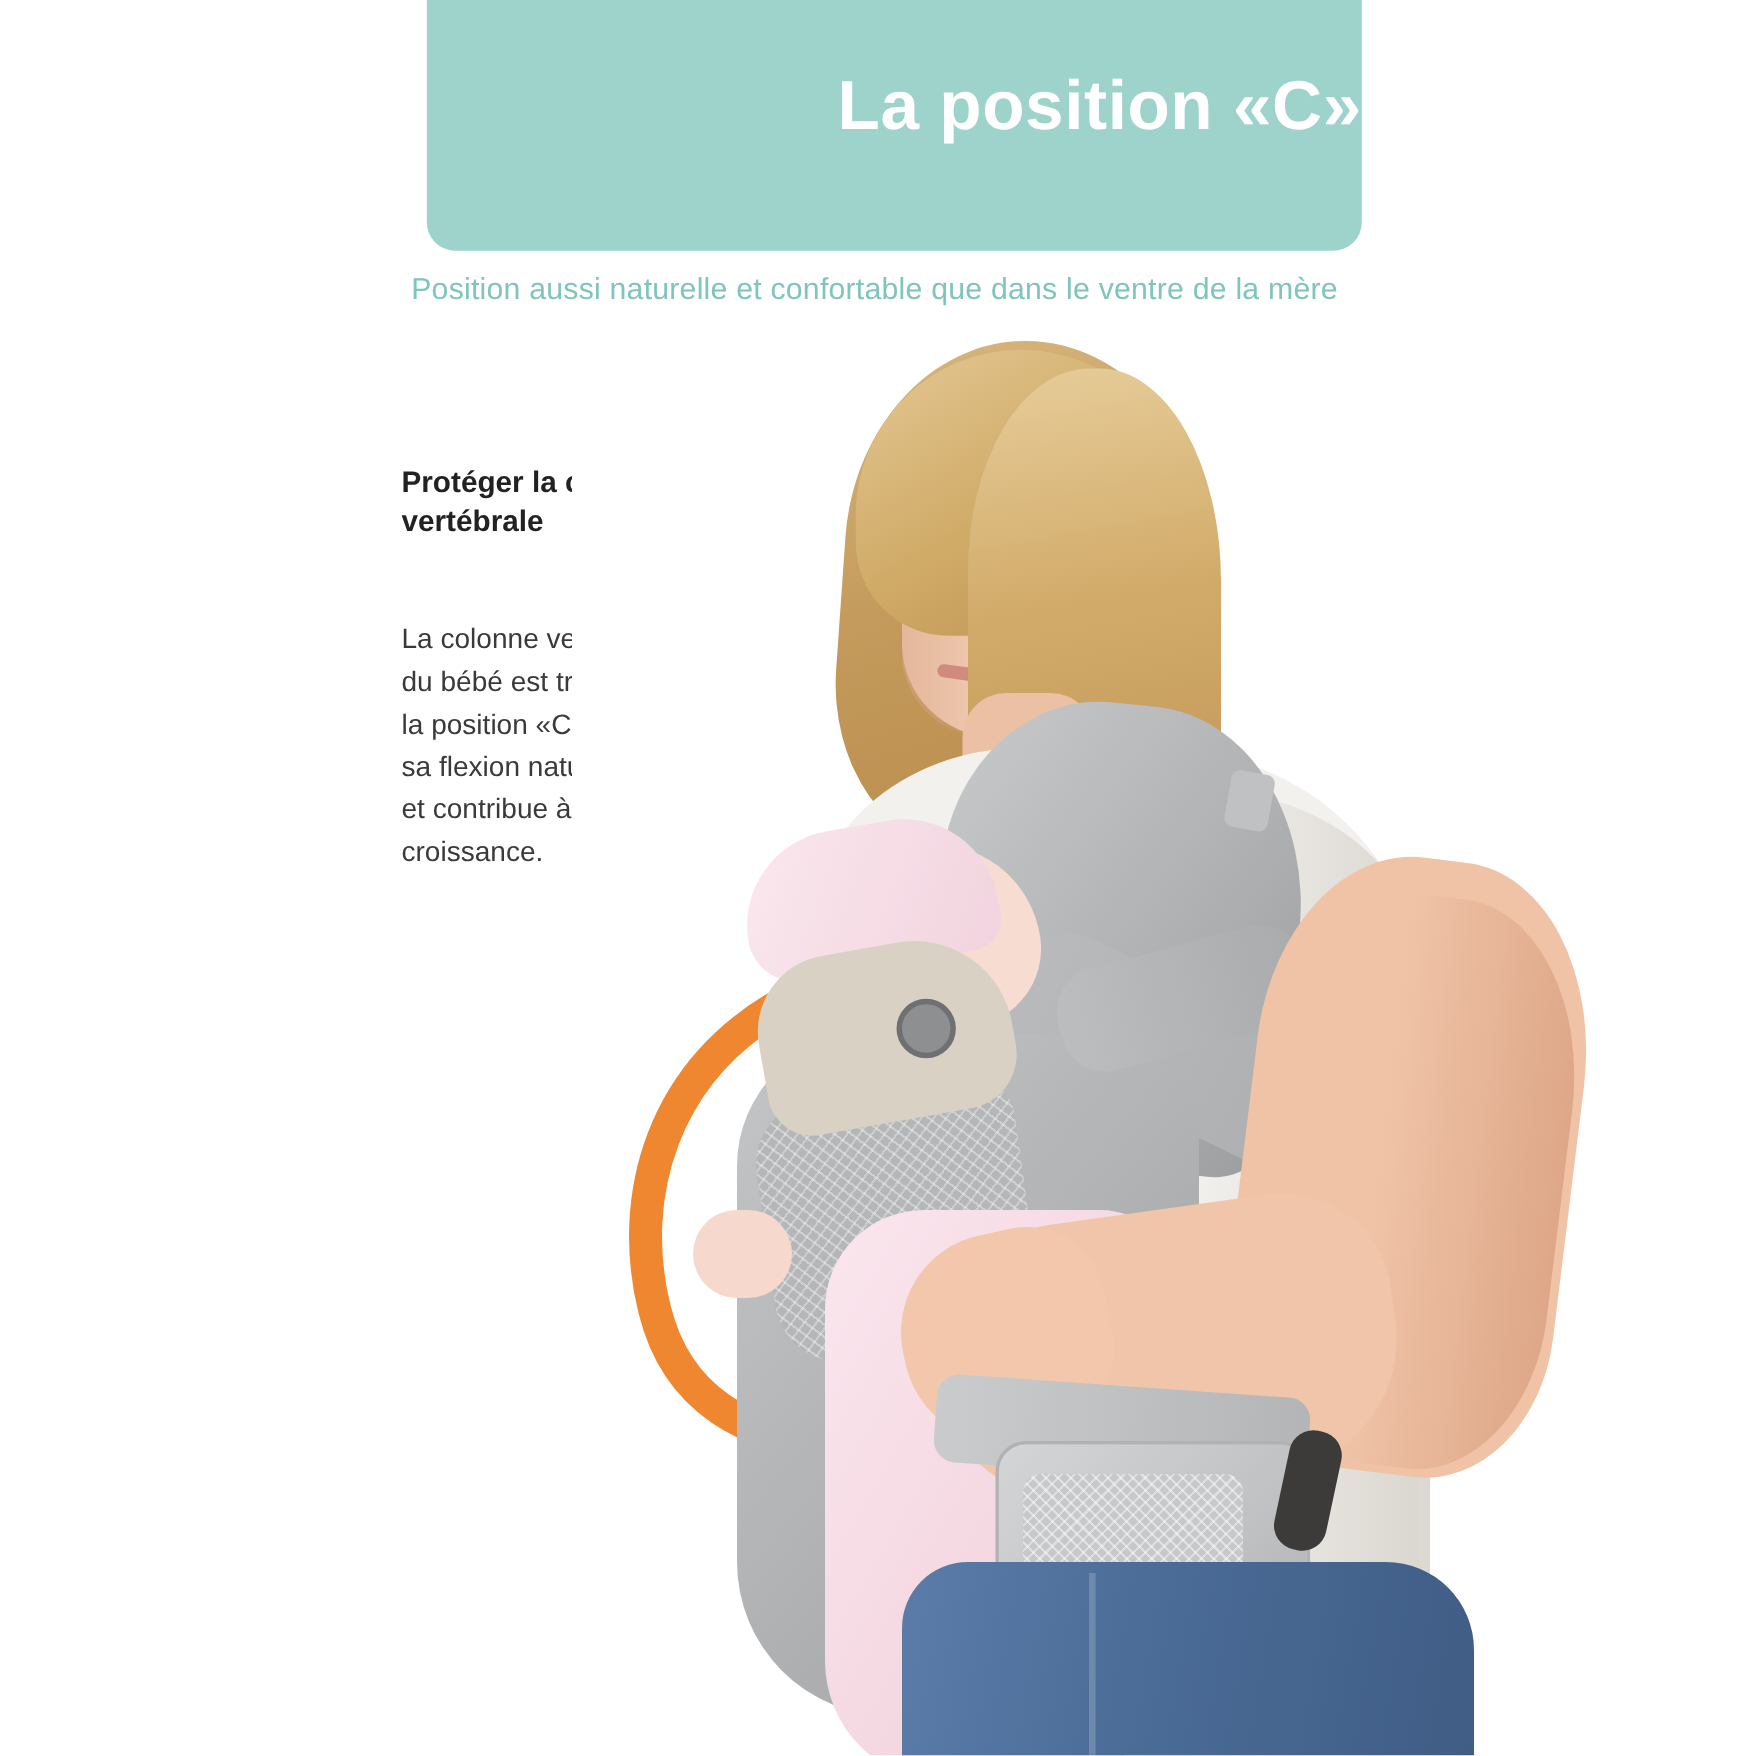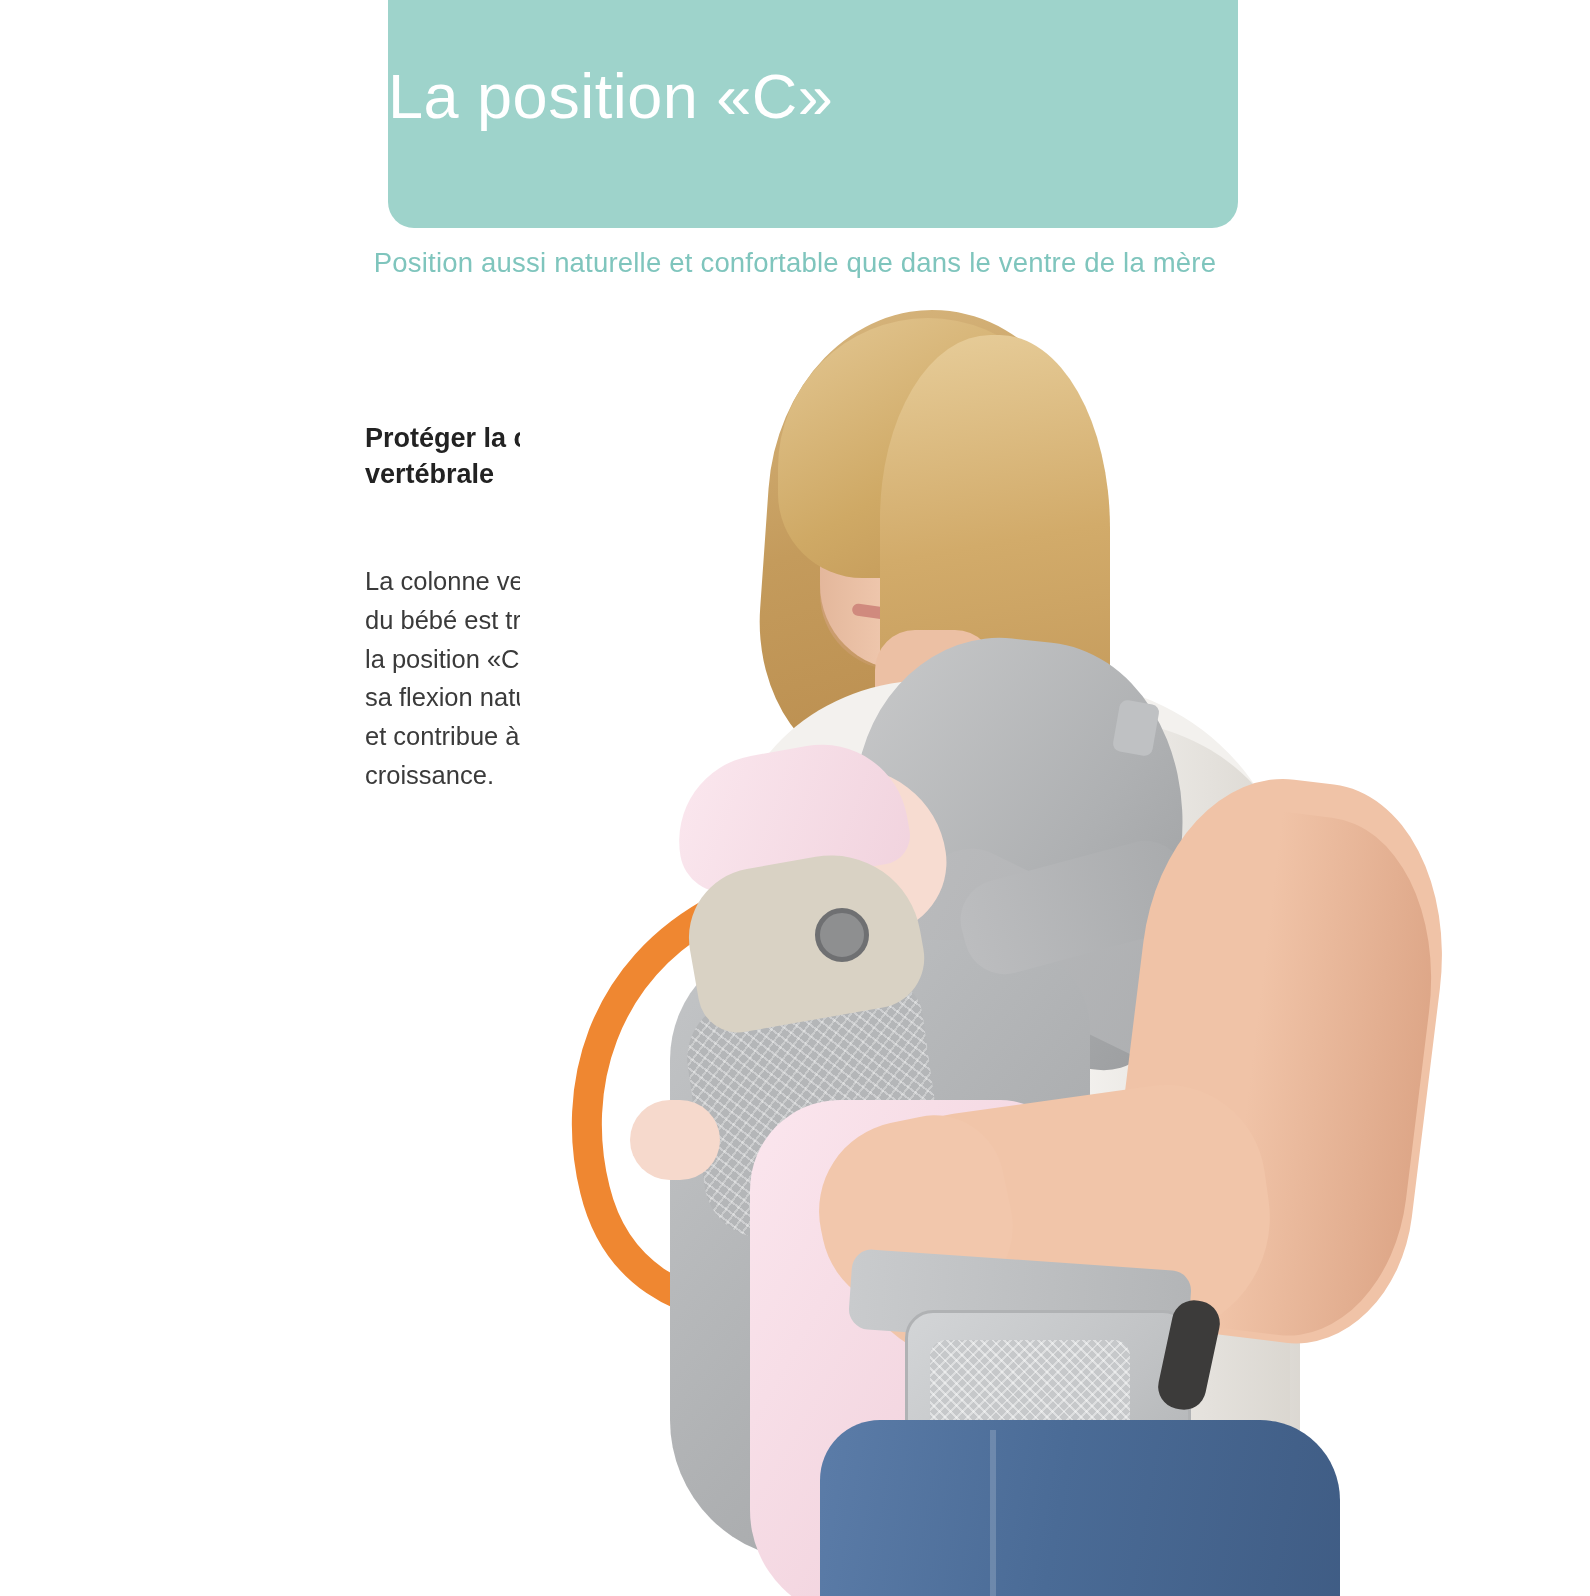--- a/index.html
+++ b/index.html
@@ -26,24 +26,24 @@
     background: #9ed3cb;
     border-bottom-left-radius: 26px;
     border-bottom-right-radius: 26px;
     box-sizing: border-box;
   }
   .banner-title {
     position: absolute;
     left: 0;
     top: 62px;
     width: 100%;
-    text-align: left;
+    text-align: right;
     color: #ffffff;
     font-size: 63px;
-    font-weight: 400;
+    font-weight: 700;
     letter-spacing: 0.5px;
     line-height: 1.1;
   }
 
   
   .subtitle {
     position: absolute;
     left: 0;
     top: 247px;
     width: 1590px;

